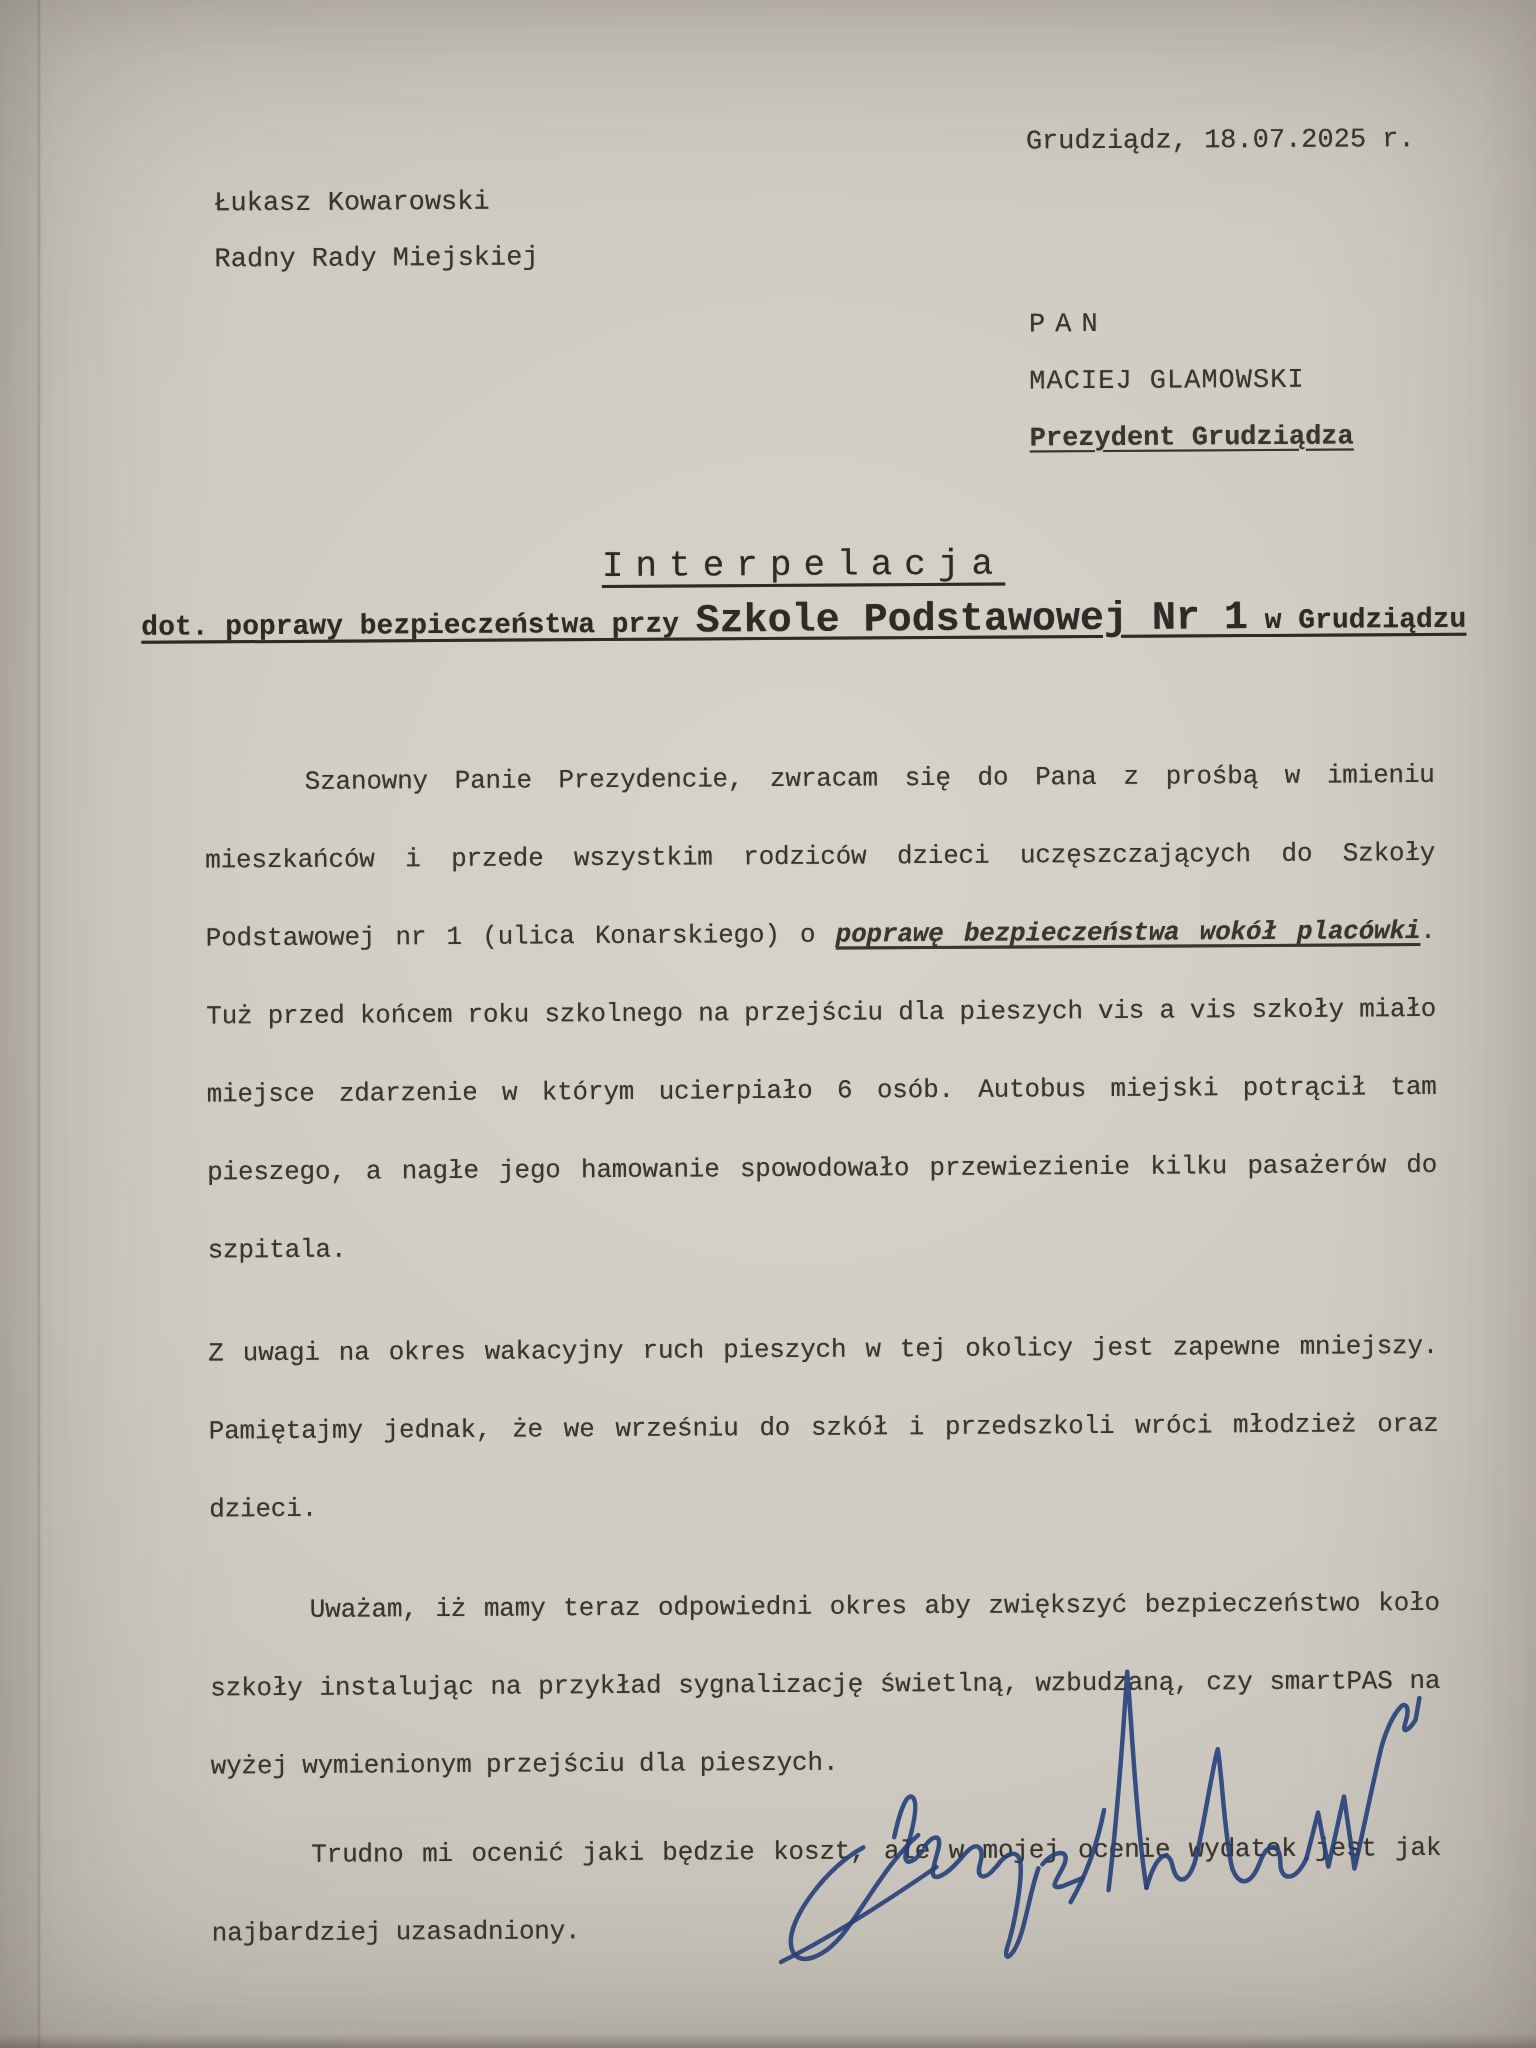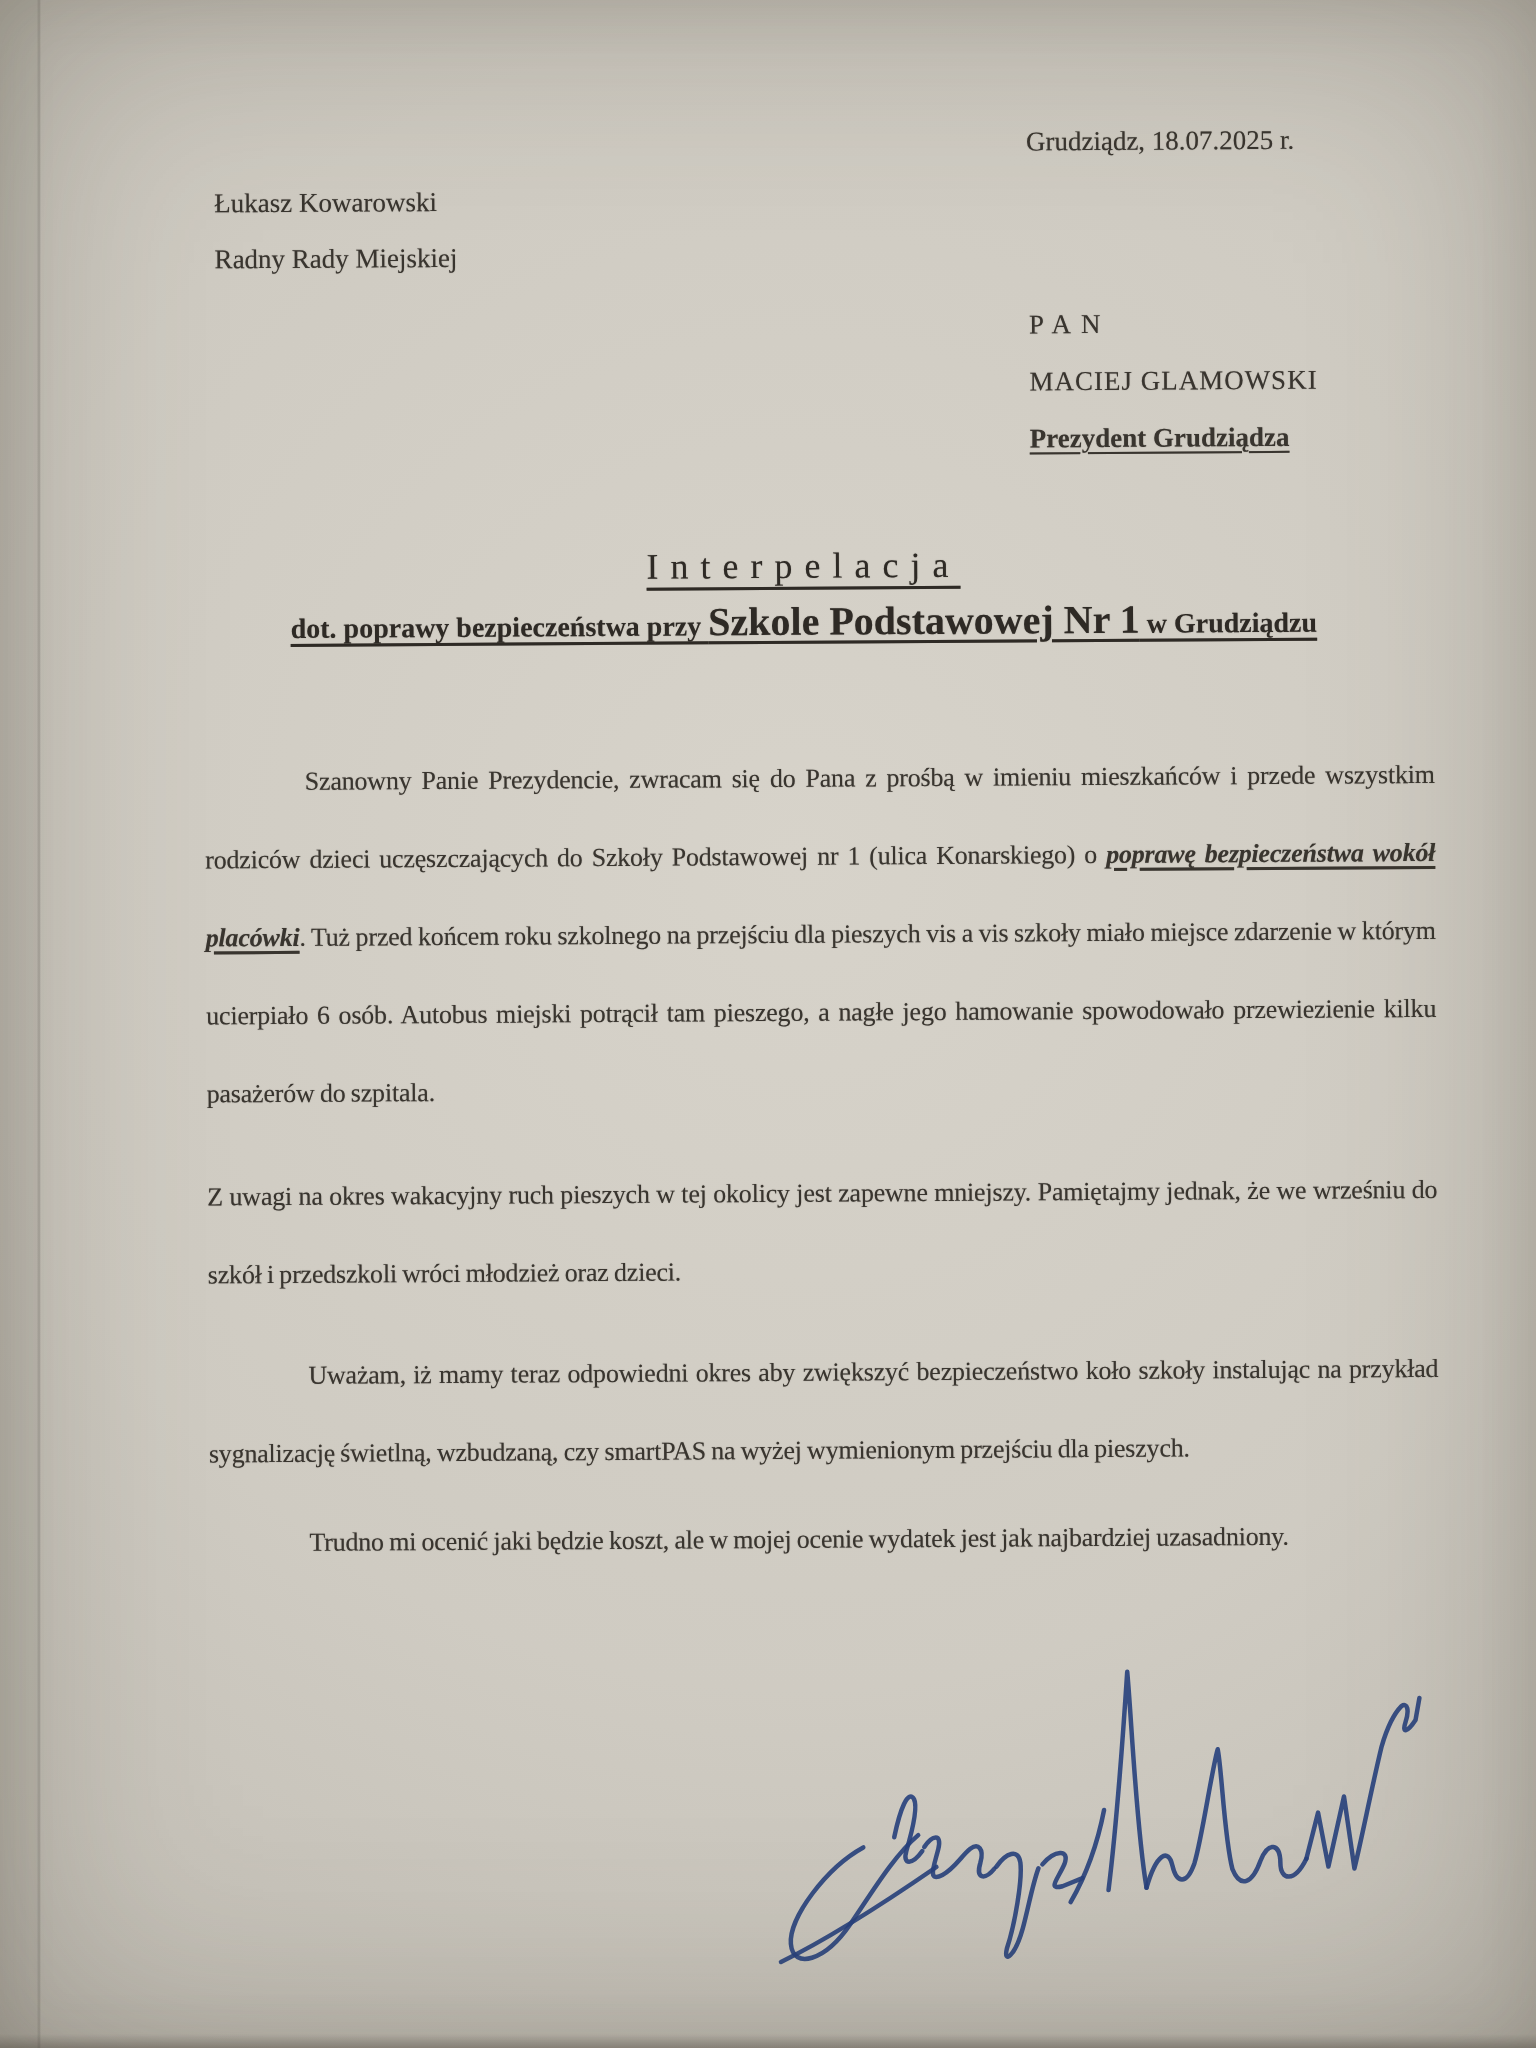--- a/index.html
+++ b/index.html
@@ -1,21 +1,21 @@
 <!DOCTYPE html>
 <html><head>
 <meta charset="utf-8">
 <style>
   html,body{margin:0;padding:0;background:#a8a49b;}
   .photo{
     position:relative;
     width:1536px;height:2048px;
     overflow:hidden;
     background:radial-gradient(ellipse 120% 90% at 52% 42%, #d7d3ca 0%, #cfcbc2 45%, #c3bfb6 75%, #b1ada4 100%);
-    font-family:Liberation Serif, serif;
+    font-family:Liberation Mono, monospace;
     color:#39352f;
   }
   .content{
     position:absolute;inset:0;
     transform:rotate(-0.35deg);
     transform-origin:50% 40%;
     text-shadow:0 0 1px rgba(58,52,46,.5);
   }
   .abs{position:absolute;}
   .date{left:1030px;top:128px;font-size:27px;}

